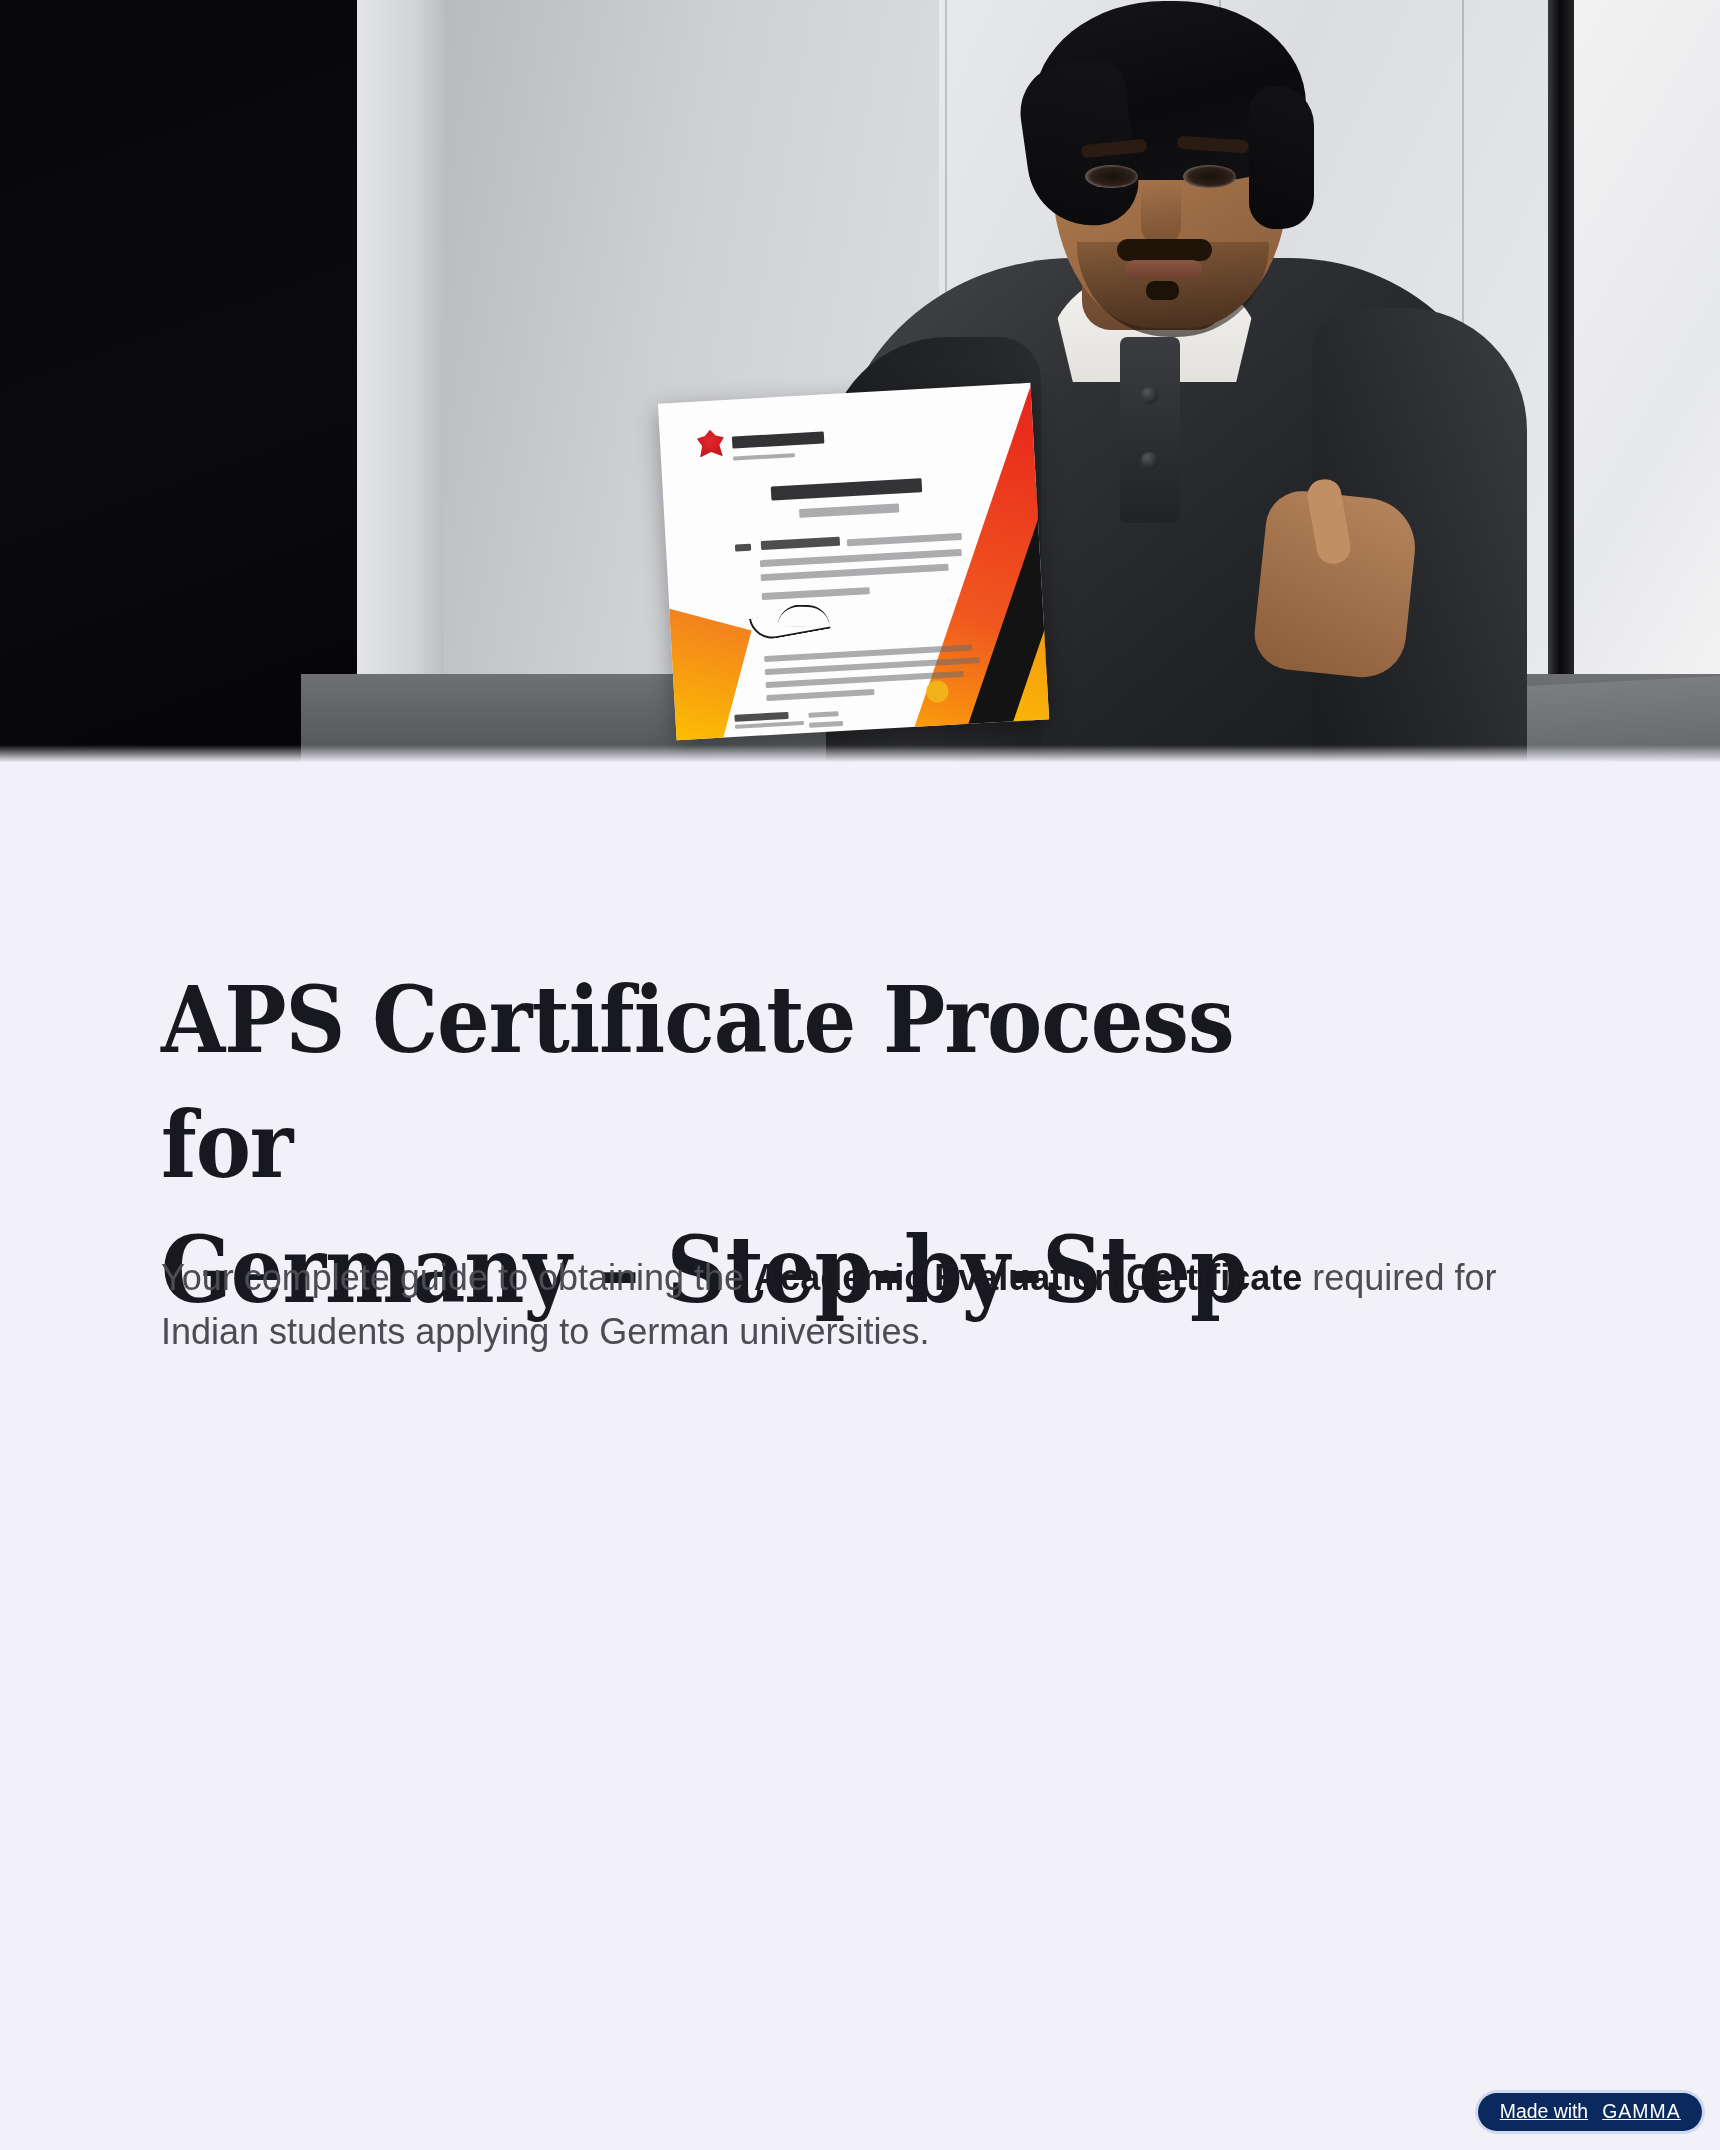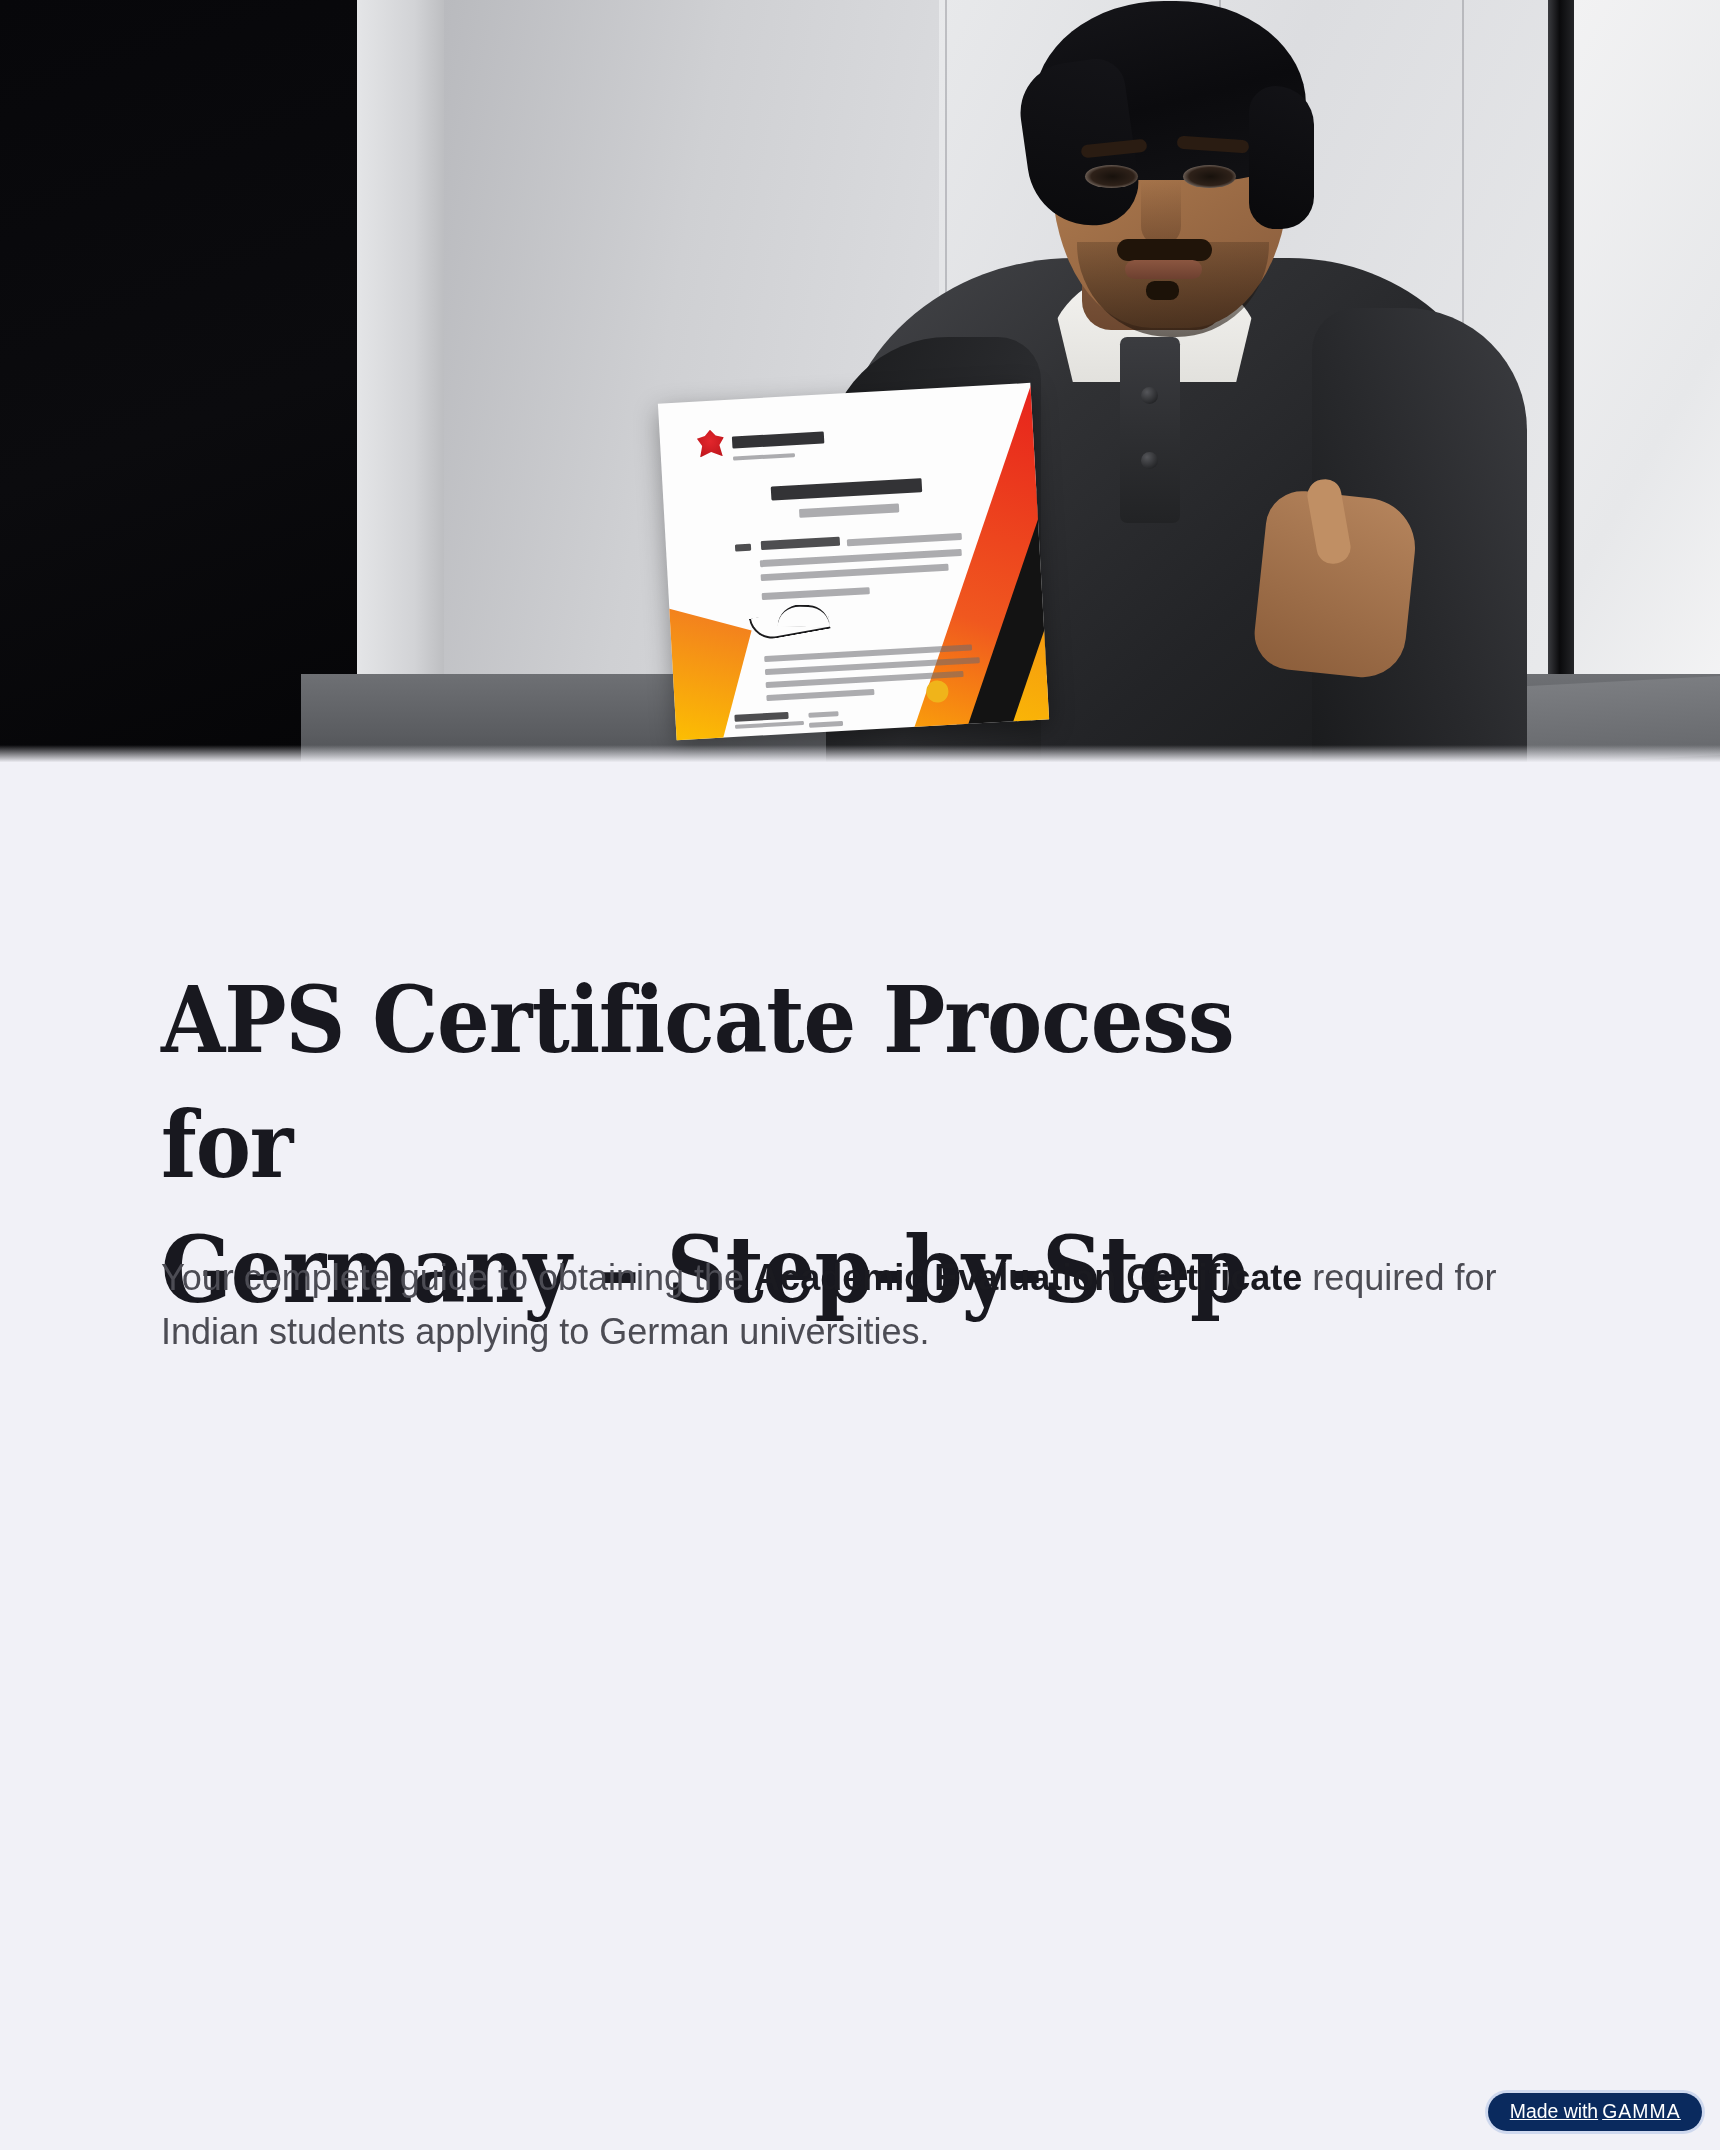--- a/index.html
+++ b/index.html
@@ -235,21 +235,21 @@
   }
   .subtitle b { color:#1a1a20; font-weight:700; }
 
   
   .flow { position:absolute; left:0; top:1355px; width:1721px; height:588px; }
   .flow svg { position:absolute; left:0; top:0; }
 
   
   .gamma-badge {
     position:absolute; right:18.6px; bottom:20px;
-    display:flex; align-items:center; gap:4px;
+    display:flex; align-items:center; gap:14px;
     background:#0a2a5e; color:#fff;
     padding:9.3px 21.5px; border-radius:29px;
     font-size:19.4px; line-height:1;
     box-shadow:0 0 0 2.9px rgba(140,170,220,.35);
   }
   .gamma-badge .brand { font-weight:400; letter-spacing:1.1px; }
 </style>
 </head>
 <body>
 

